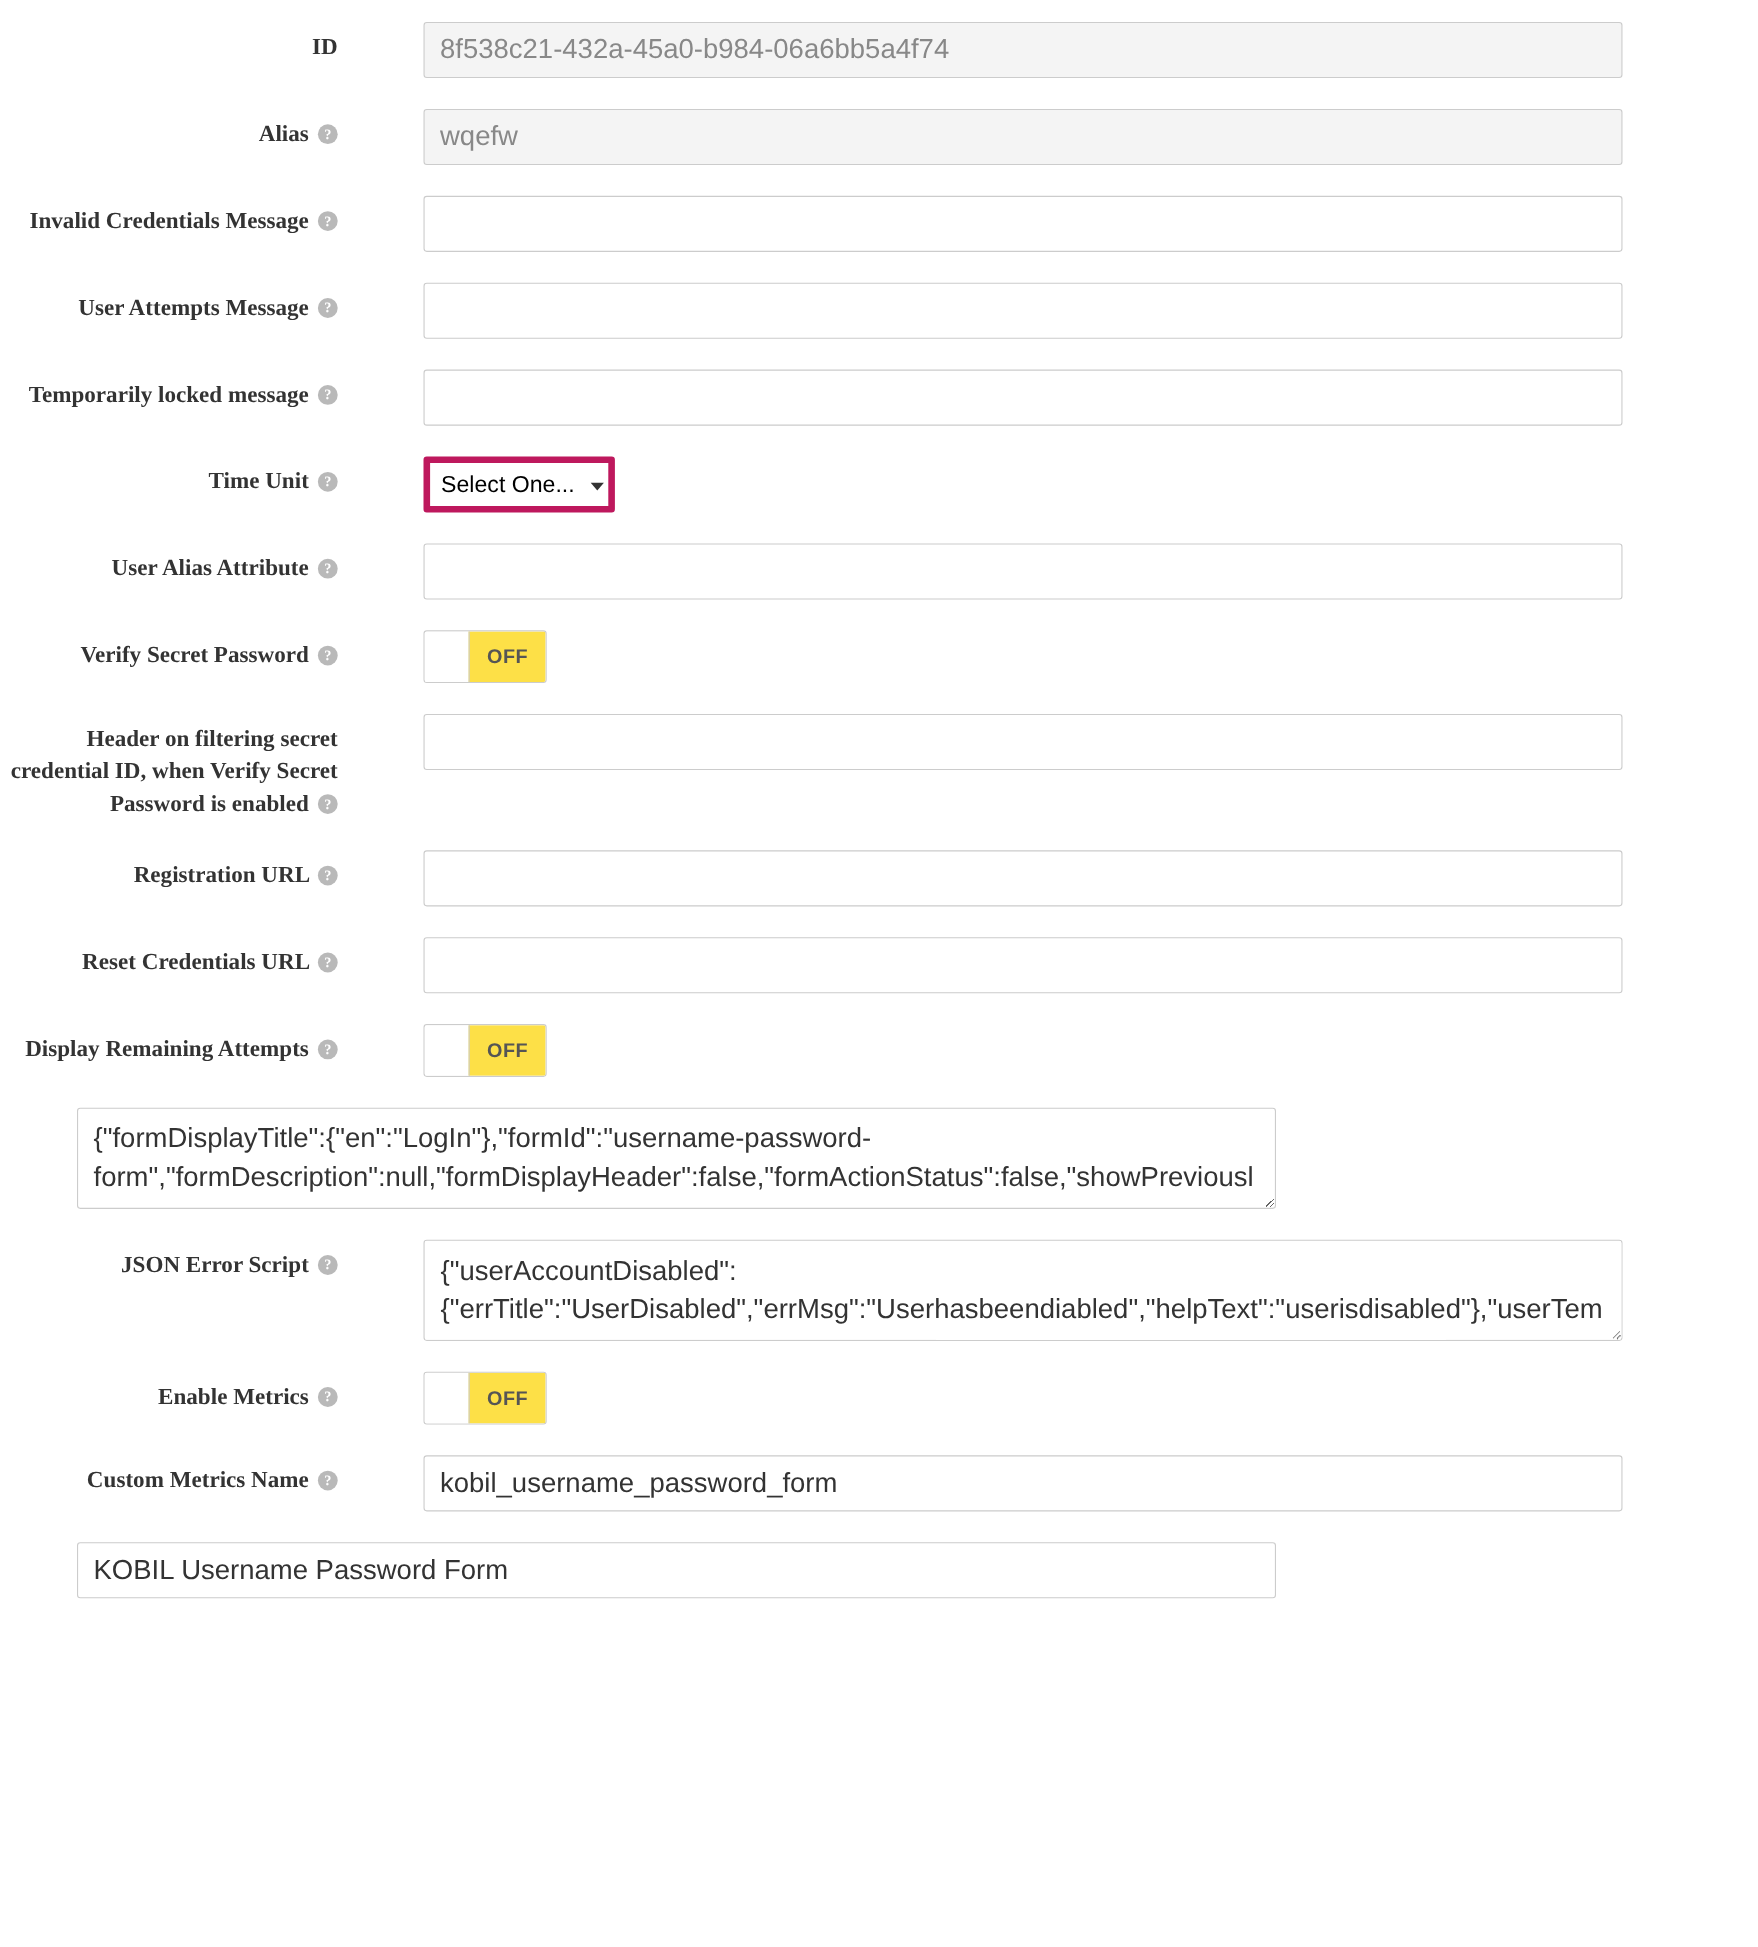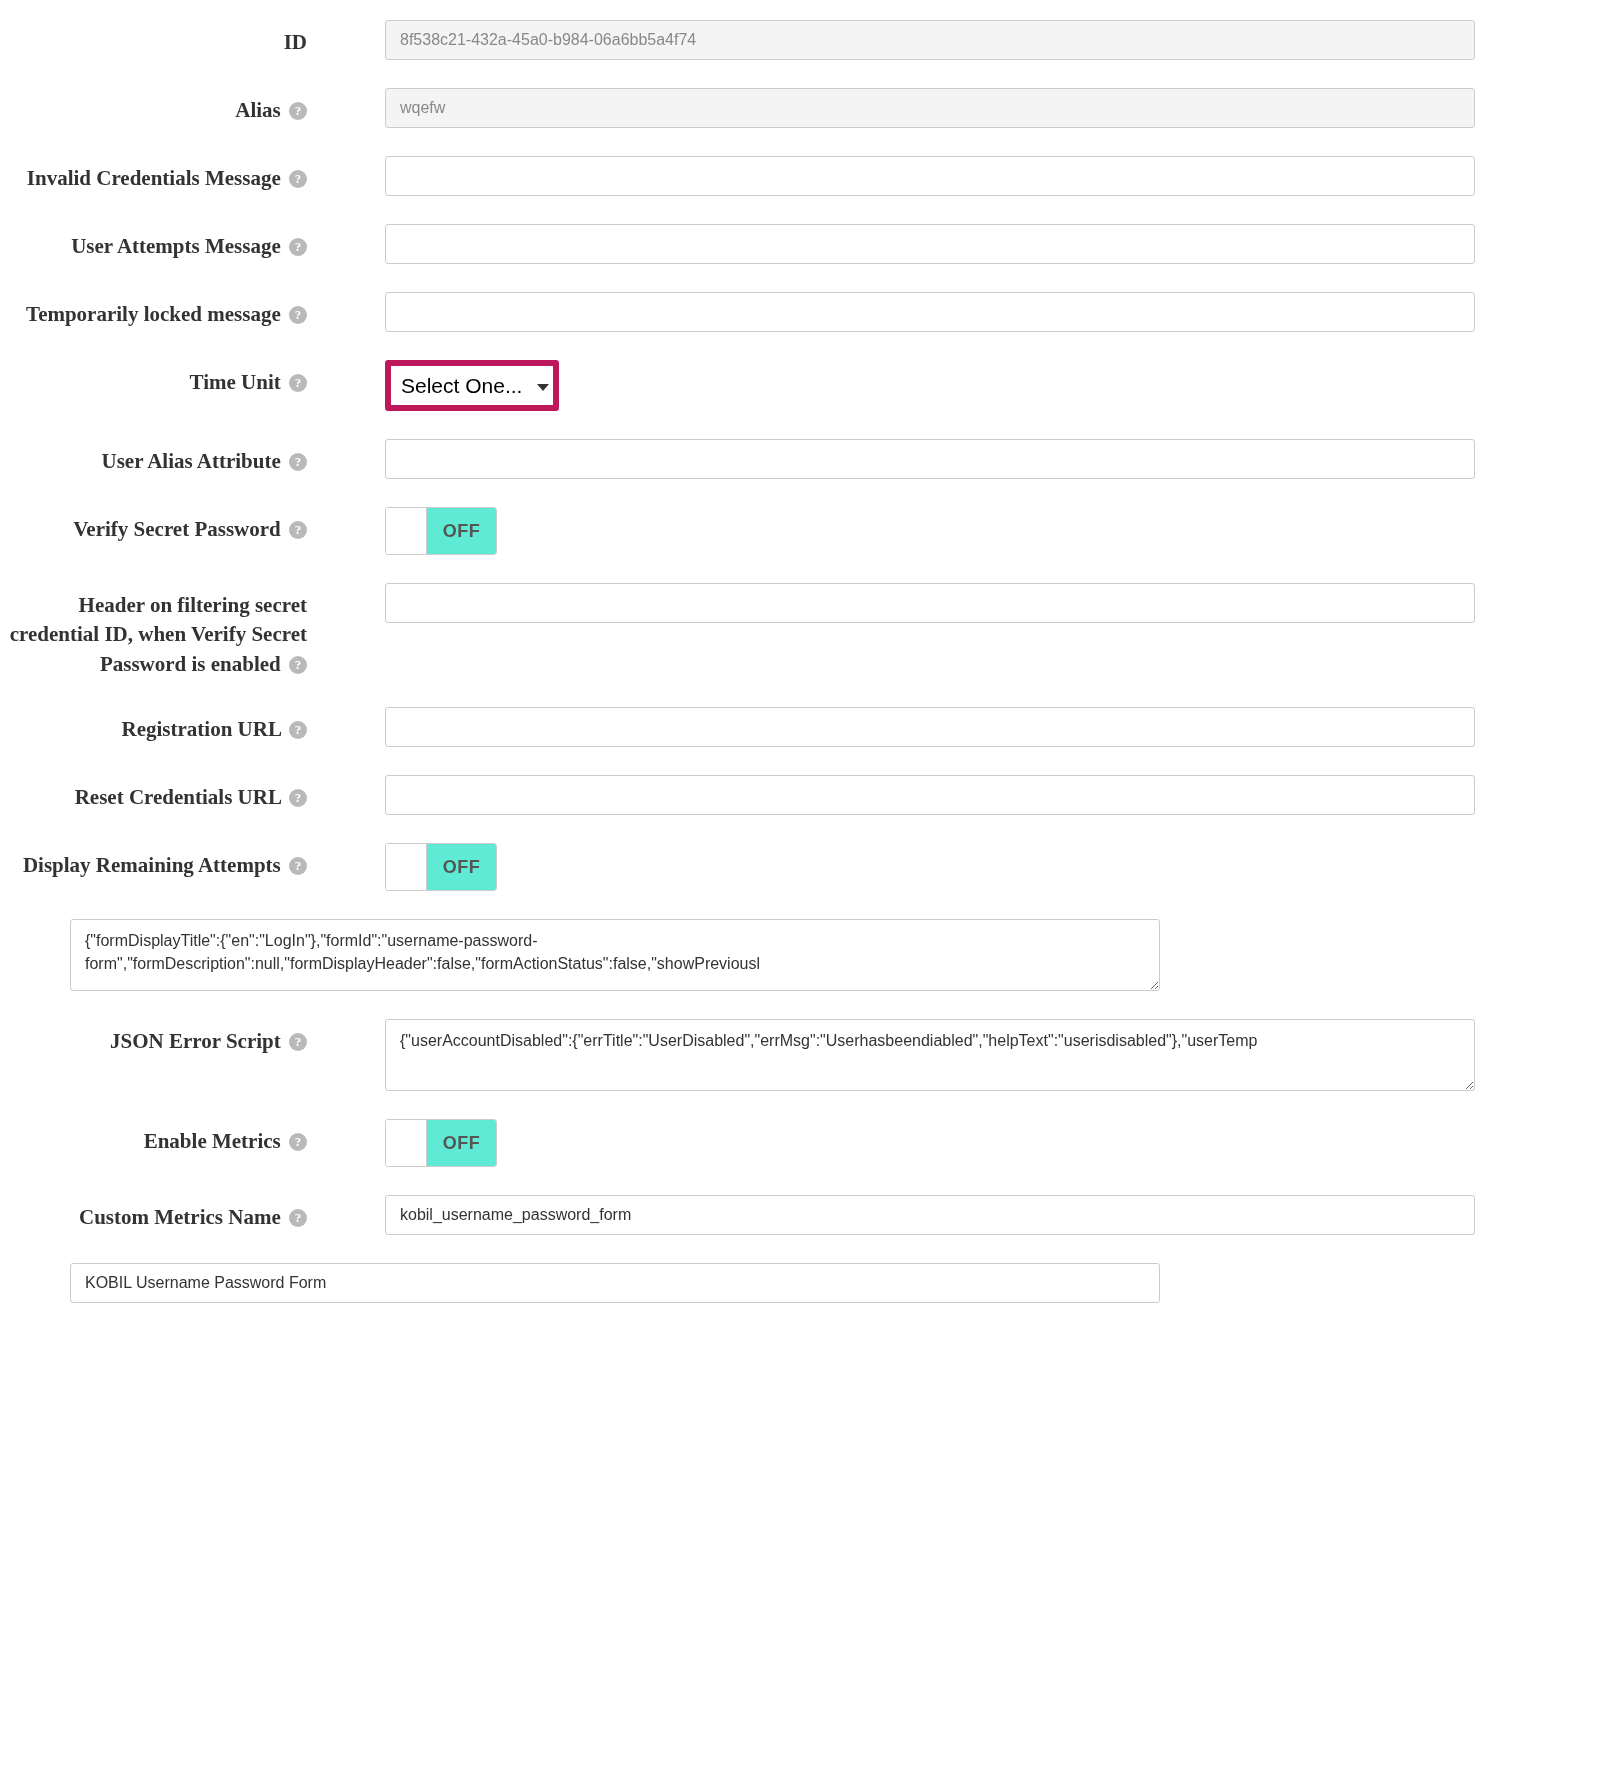--- a/index.html
+++ b/index.html
@@ -47,21 +47,21 @@
       width: 1090px;
       margin-left: 70px;
       display: flex;
       align-items: flex-start;
     }
     .text-input {
       width: 100%;
       border: 1px solid #ccc;
       border-radius: 3px;
       padding: 10px 14px;
-      font-size: 16px;
+      font-size: 25px;
       font-family: inherit;
       color: #333;
       background: #fff;
     }
     .text-input:disabled {
       background: #f4f4f4;
       color: #888;
     }
     .select-input {
       border: 6px solid #be185d;
@@ -105,21 +105,21 @@
       font-size: 18px;
       letter-spacing: 0.5px;
     }
     .toggle-on {
       width: 40px;
       background: #fff;
       color: #333;
     }
     .toggle-off {
       width: 70px;
-      background: #5eead4;
+      background: #fde047;
       color: #555;
       border-left: 1px solid #ccc;
     }
     textarea.text-input {
       resize: both;
       min-height: 72px;
       line-height: 1.4;
     }
   </style>
 </head>

